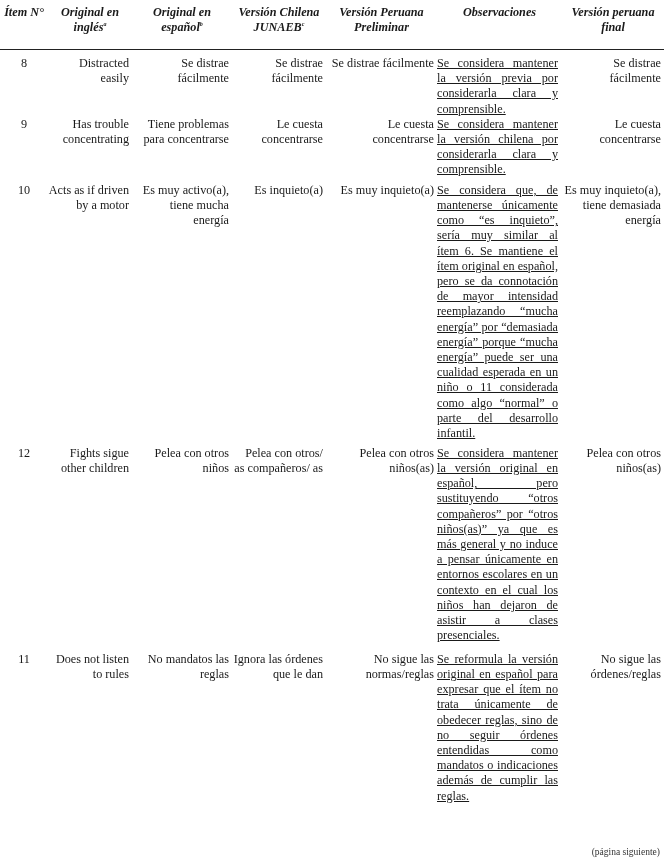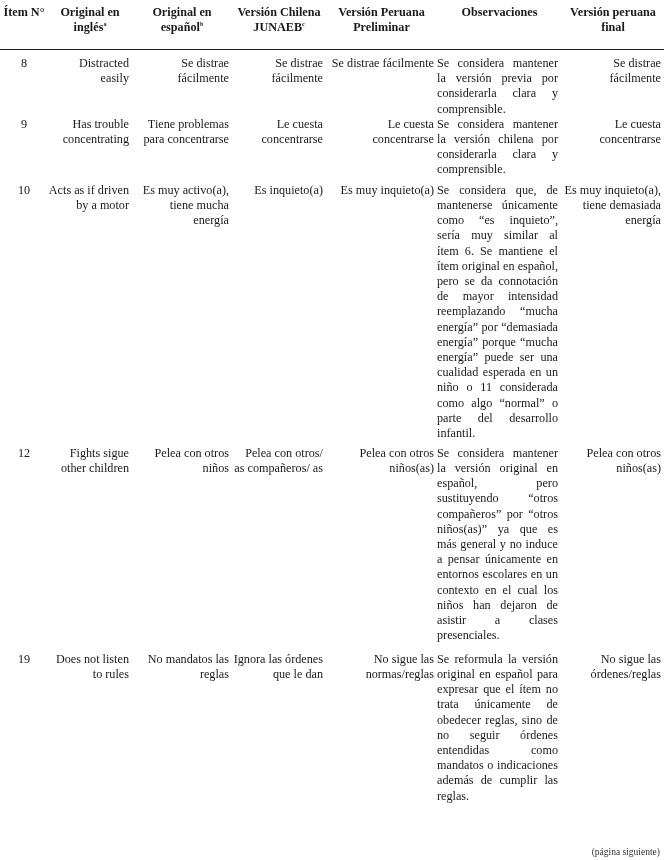--- a/index.html
+++ b/index.html
@@ -9,24 +9,24 @@
     color: #1a1a1a; font-size: 12.2px; line-height: 15.2px;
   }
   table.main {
     position: absolute; left: 0; top: 0; width: 664px;
     border-collapse: collapse; table-layout: fixed;
   }
   th {
     font-weight: bold; text-align: center; vertical-align: top;
     padding: 5px 2px 0 2px; height: 44px; font-size: 12.2px; line-height: 15.2px;
   }
-  thead tr { border-bottom: 1.5px solid #222; }
+  thead tr { border-bottom: 1.5px solid #222; font-style: italic; }
   td { vertical-align: top; padding: 0 3px 0 0; text-align: right; }
   td.num { text-align: center; padding-right: 0; }
-  td.obs { text-align: justify; padding-right: 4px; }
+  td.obs { text-align: justify; padding-right: 4px; text-decoration: underline; }
   sup { font-size: 6px; vertical-align: super; line-height: 0; }
   .footer {
     position: absolute; right: 4px; top: 846px;
     font-size: 9.5px; line-height: 12px; color: #333; margin-left: 20px;
   }
 </style>
 </head>
 <body>
 
 <table class="main">
@@ -81,21 +81,21 @@
     <tr style="height:206px">
       <td class="num">12</td>
       <td>Fights sigue other children</td>
       <td>Pelea con otros niños</td>
       <td>Pelea con otros/ as compañeros/ as</td>
       <td>Pelea con otros niños(as)</td>
       <td class="obs">Se considera mantener la versión original en español, pero sustituyendo “otros compañeros” por “otros niños(as)” ya que es más general y no induce a pensar únicamente en entornos escolares en un contexto en el cual los niños han dejaron de asistir a clases presenciales.</td>
       <td>Pelea con otros niños(as)</td>
     </tr>
     <tr style="height:170px">
-      <td class="num">19</td>
+      <td class="num">11</td>
       <td>Does not listen to rules</td>
       <td>No mandatos las reglas</td>
       <td>Ignora las órdenes que le dan</td>
       <td>No sigue las normas/reglas</td>
       <td class="obs">Se reformula la versión original en español para expresar que el ítem no trata únicamente de obedecer reglas, sino de no seguir órdenes entendidas como mandatos o indicaciones además de cumplir las reglas.</td>
       <td>No sigue las órdenes/reglas</td>
     </tr>
   </tbody>
 </table>
 

